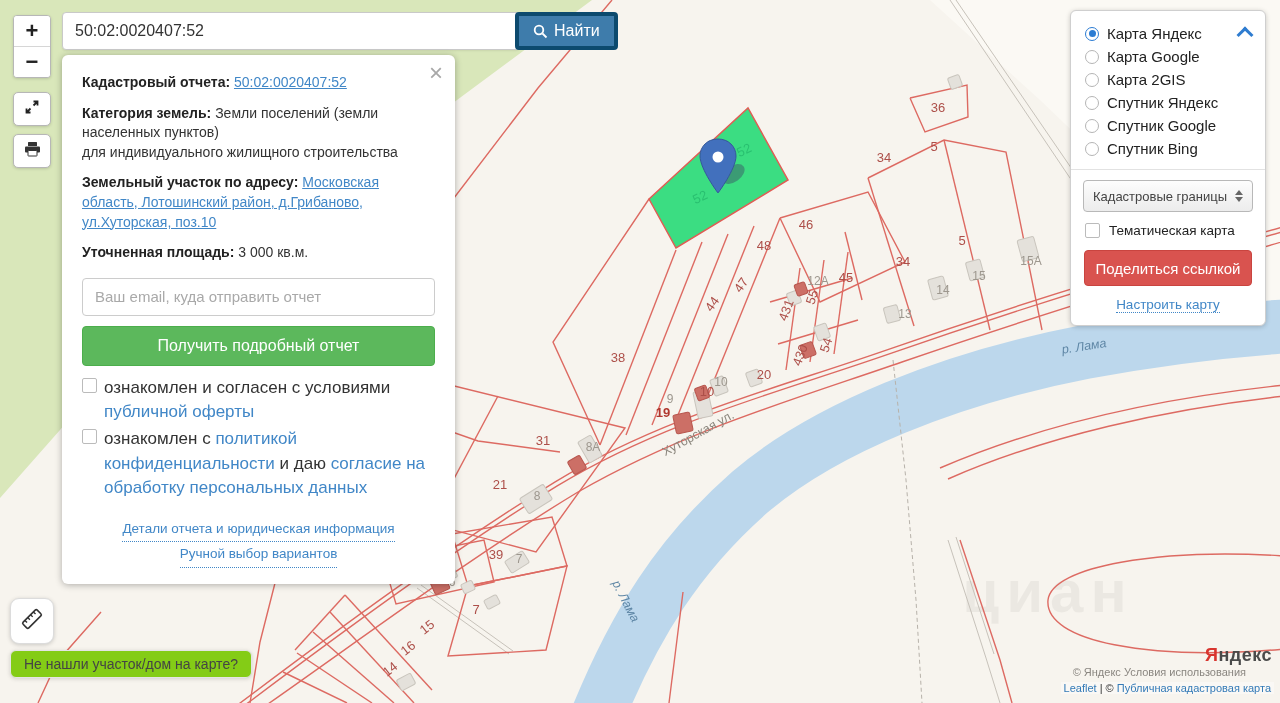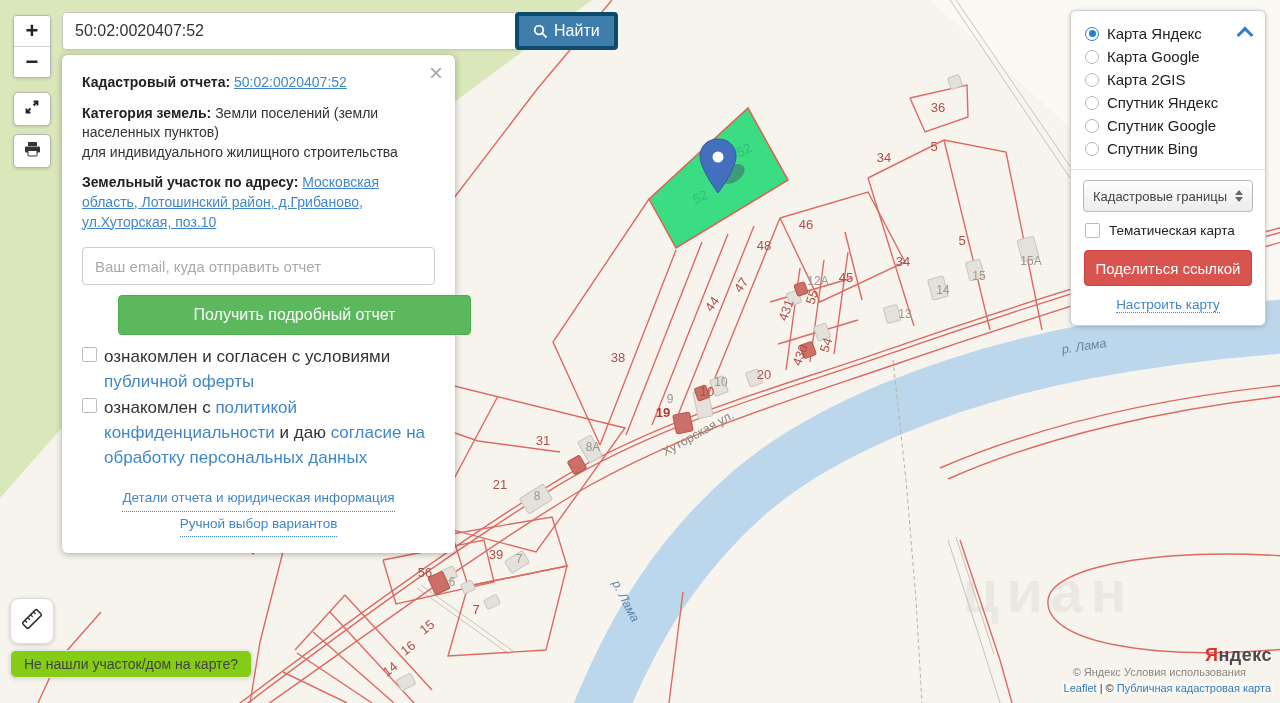--- a/index.html
+++ b/index.html
@@ -46,21 +46,21 @@
   .popup .close{position:absolute;top:6px;right:12px;font-size:24px;line-height:1;color:#a8a8a8;cursor:pointer;font-weight:400;}
   .popup p{margin:0 0 11px;line-height:1.4;}
   .popup b{color:#222;}
   a.lnk{color:#4187c7;text-decoration:underline;cursor:pointer;}
   a.lnk2{color:#4187c7;text-decoration:none;cursor:pointer;}
   a.dot{color:#4187c7;text-decoration:none;border-bottom:1px dotted #4187c7;cursor:pointer;}
   .email-inp{width:100%;height:38px;border:1px solid #ccc;border-radius:4px;padding:15px 12px;box-sizing:border-box;
     font-size:15px;color:#14532d;outline:none;font-family:"Liberation Sans",sans-serif;margin:4px 0 10px;}
   .email-inp::placeholder{color:#a9a9a9;}
   .report-btn{width:100%;height:40px;background:#5cb85c;border:1px solid #4cae4c;border-radius:4px;color:#fff;
-    font-size:16px;cursor:pointer;font-family:"Liberation Sans",sans-serif;margin-bottom:10px;margin-left:36px;}
+    font-size:16px;cursor:pointer;font-family:"Liberation Sans",sans-serif;margin-bottom:10px;}
   .chk-row{display:flex;align-items:flex-start;font-size:17px;line-height:1.45;margin-bottom:2px;color:#333;}
   .chk{flex:0 0 13px;width:13px;height:13px;border:1px solid #bbb;border-radius:2px;background:#fff;margin:2px 7px 0 0;cursor:pointer;}
   .center-links{text-align:center;margin-top:16px;font-size:13.5px;line-height:1.8;}
 
   
   .layers{position:absolute;left:1070px;top:10px;width:196px;background:#fff;border:1px solid #cfcfcf;border-radius:6px;
     box-shadow:0 1px 5px rgba(0,0,0,.2);padding:11px 0 13px;box-sizing:border-box;}
   .radio-row{display:flex;align-items:center;gap:8px;padding:3px 14px;font-size:15px;color:#222;cursor:pointer;}
   .radio{width:14px;height:14px;border-radius:50%;border:1px solid #b5b5b5;background:#fff;box-sizing:border-box;flex:0 0 14px;}
   .radio.sel{border:1px solid #2b7cd3;position:relative;}
@@ -269,20 +269,24 @@
     </p>
     <p>
       <b>Категория земель:</b>
       <span>Земли поселений (земли населенных пунктов)</span><br>
       <span>для индивидуального жилищного строительства</span>
     </p>
     <p>
       <b>Земельный участок по адресу:</b>
       <a class="lnk">Московская область, Лотошинский район, д.Грибаново, ул.Хуторская, поз.10</a>
     </p>
+    <p>
+      <b>Уточненная площадь:</b>
+      <span>3 000 кв.м.</span>
+    </p>
     <input class="email-inp" placeholder="Ваш email, куда отправить отчет" style="">
     <button class="report-btn">Получить подробный отчет</button>
     <div class="chk-row">
       <span class="chk"></span>
       <span>
         <span>ознакомлен и согласен с условиями</span>
         <a class="lnk2">публичной оферты</a>
       </span>
     </div>
     <div class="chk-row">

